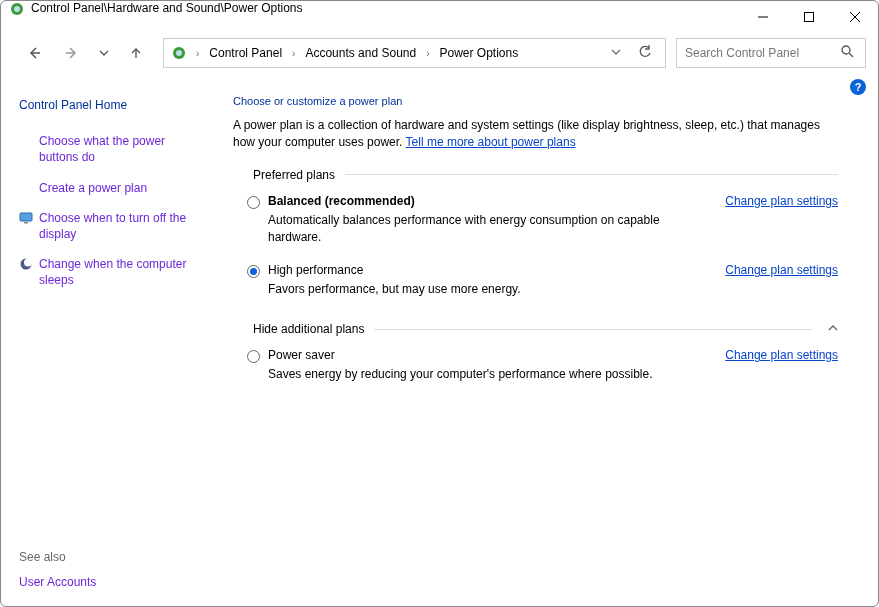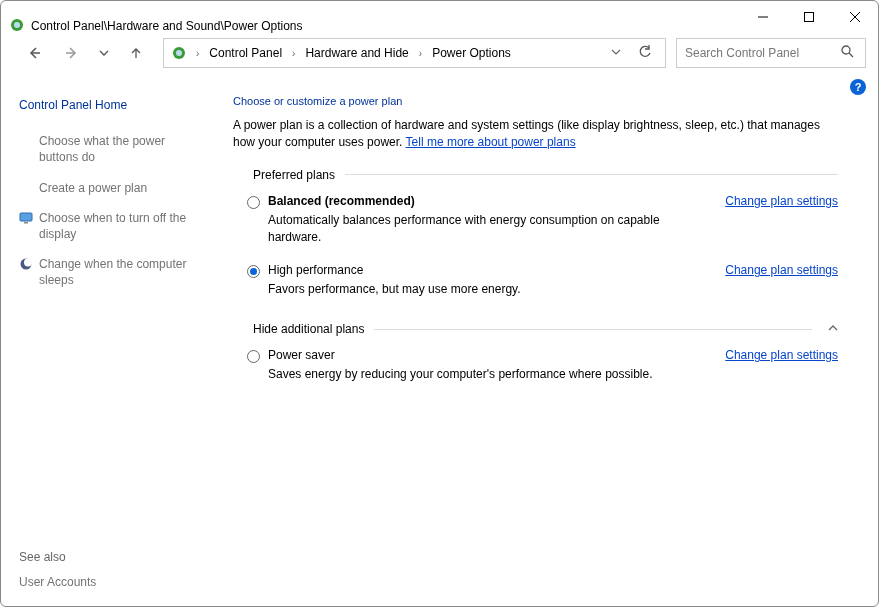--- a/index.html
+++ b/index.html
@@ -11,21 +11,21 @@
     width: 879px;
     height: 607px;
     overflow: hidden;
     border: 1px solid #888;
     border-radius: 6px;
     position: relative;
   }
   
   .titlebar {
     display: flex;
-    align-items: flex-end;
+    align-items: flex-start;
     height: 32px;
     padding-left: 8px;
   }
   .titlebar .title-icon {
     width: 16px; height: 16px; margin-right: 6px;
     display:inline-flex;align-items:center;justify-content:center;
   }
   .titlebar .title-text { flex: 1; font-size: 12px; }
   .win-controls { display: flex; height: 32px; }
   .win-btn {
@@ -73,21 +73,21 @@
     display: flex;
     height: calc(100% - 72px);
     position: relative;
   }
   .sidebar {
     width: 214px;
     padding: 24px 10px 10px 18px;
     display:flex;flex-direction:column;
   }
   .side-link {
-    color: #737373;
+    color: #6d28d9;
     margin-bottom: 14px;
     line-height: 1.35;
     display:flex; gap:6px; align-items:flex-start;
   }
   .side-link.home { color:#003399; margin-bottom:20px; }
   .side-link .icon-slot {
     width:14px;height:14px;flex-shrink:0;position:relative;top:1px;
   }
   .side-spacer { flex:1; }
   .seealso { color:#666; margin-bottom:10px; }
@@ -194,21 +194,21 @@
   <div class="addressbar">
     <span class="addr-icon">
       <svg width="16" height="16" viewBox="0 0 16 16">
           <circle cx="8" cy="8" r="6" fill="#3a9b3a"></circle>
           <circle cx="8" cy="8" r="3" fill="#bde"></circle>
         </svg>
     </span>
     <span class="chev">›</span>
     <span class="crumb">Control Panel</span>
     <span class="chev">›</span>
-    <span class="crumb">Hardware and Hide</span>
+    <span class="crumb">Accounts and Sound</span>
     <span class="chev">›</span>
     <span class="crumb">Power Options</span>
     <span class="addr-spacer"></span>
     <span class="addr-drop">
       <svg width="10" height="10" viewBox="0 0 10 10">
           <path d="M1 3 L5 7 L9 3" fill="none" stroke="#666" stroke-width="1.2"></path>
         </svg>
     </span>
     <span class="addr-refresh">
       <svg width="14" height="14" viewBox="0 0 14 14">

